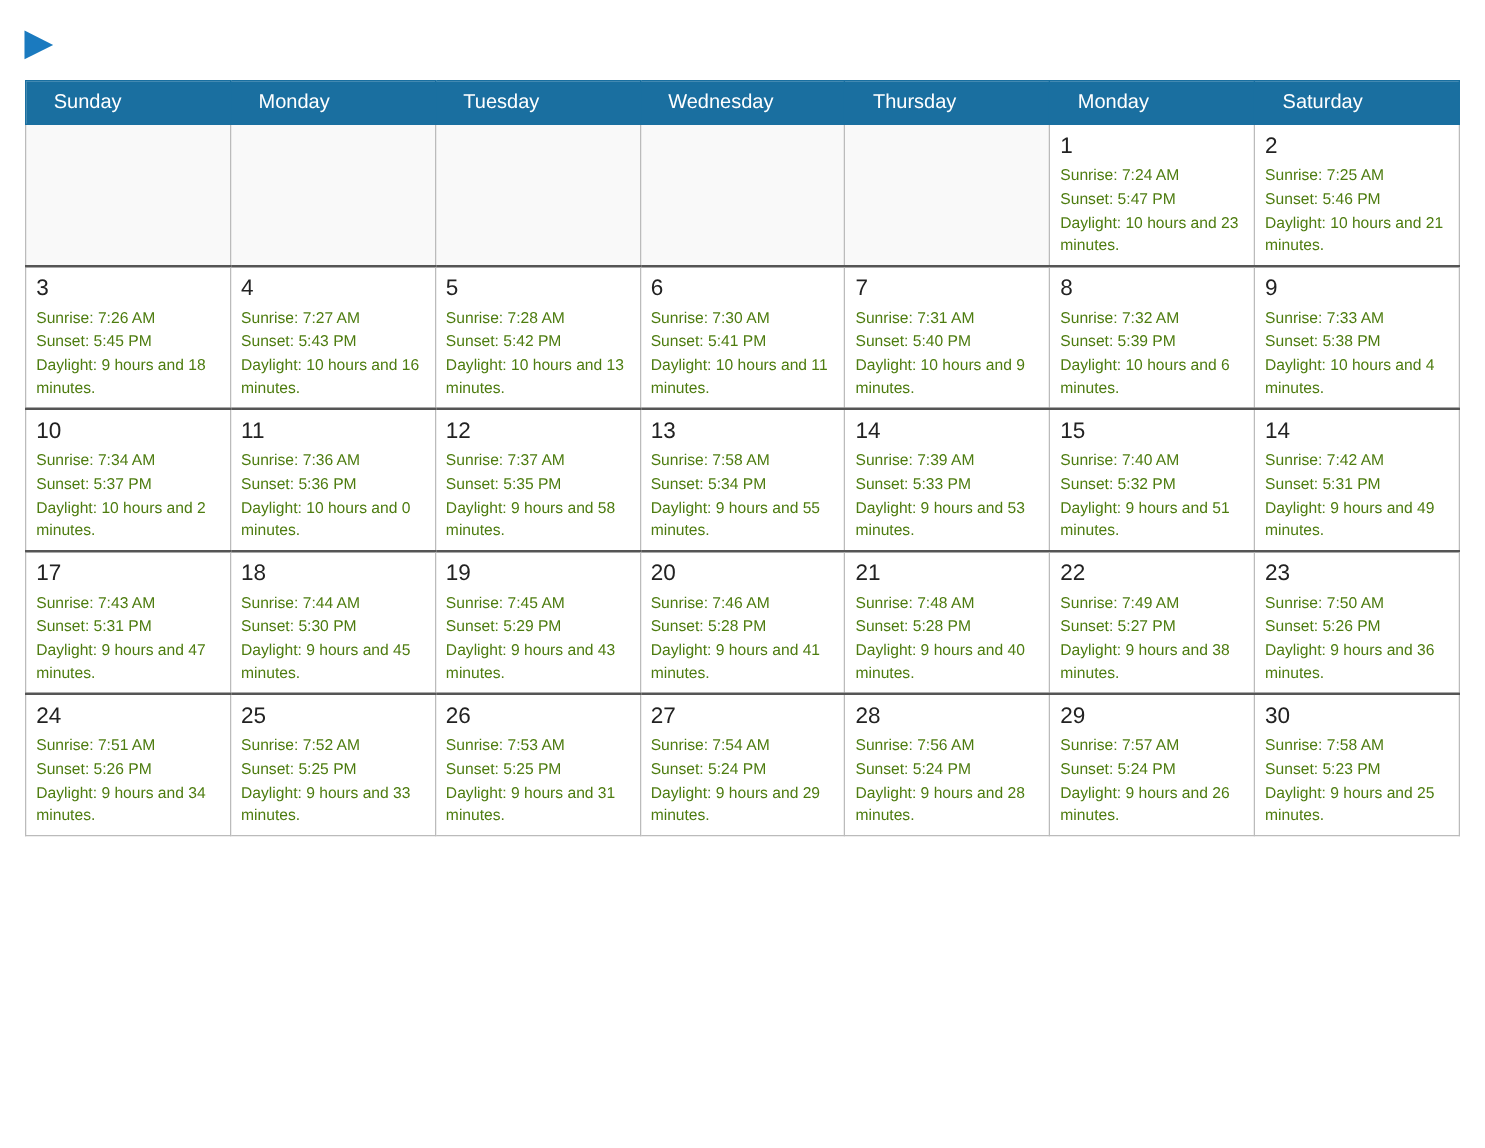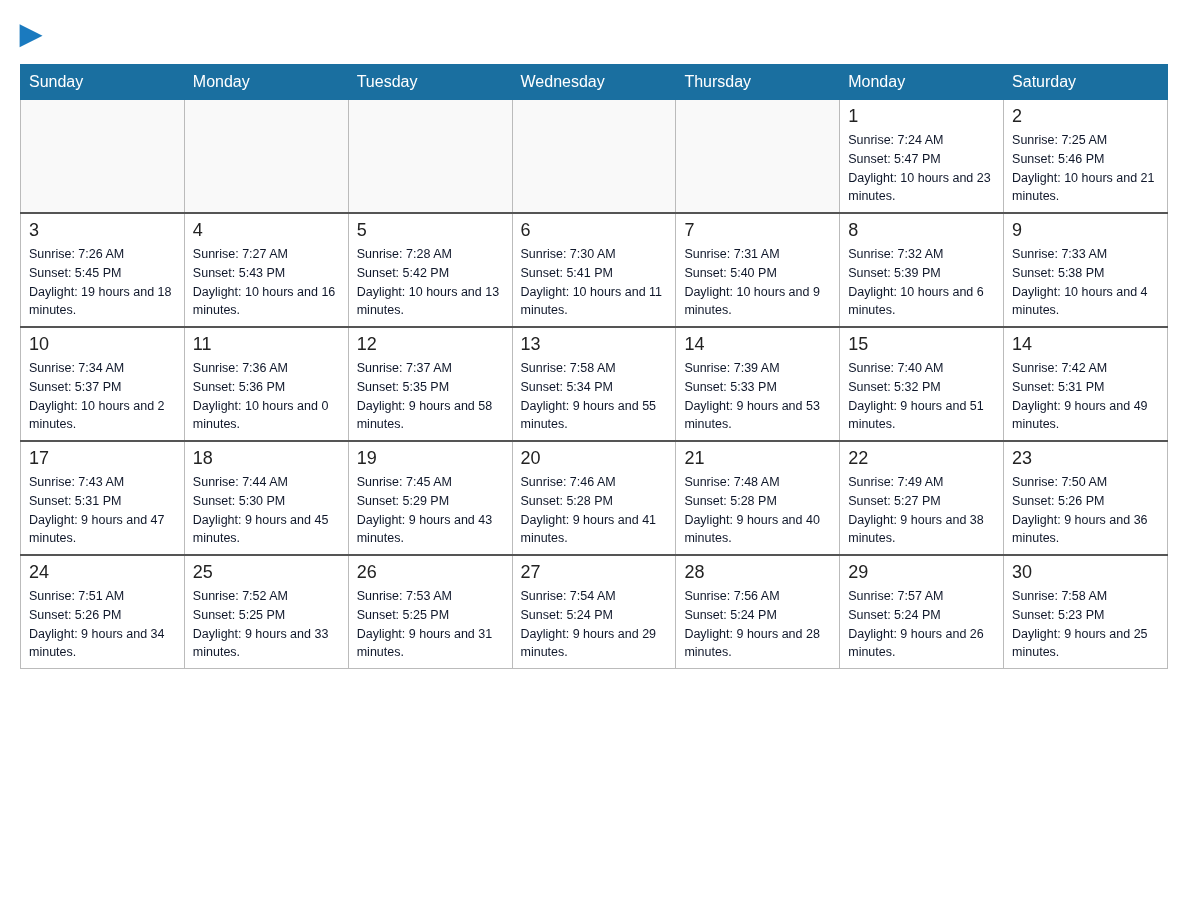--- a/index.html
+++ b/index.html
@@ -51,21 +51,21 @@
       color: #444;
       margin-top: 4px;
     }
     .calendar {
       width: 100%;
       border-collapse: collapse;
     }
     .calendar th {
       background-color: #1a6fa0;
       color: #fff;
-      padding: 8px 8px;
+      padding: 8px 22px;
       text-align: left;
       font-size: 16px;
       font-weight: normal;
       border: 1px solid #1a6fa0;
     }
     .calendar td {
       border: 1px solid #bbb;
       vertical-align: top;
       padding: 6px 8px;
       width: 14.28%;
@@ -73,21 +73,21 @@
     }
     .day-number {
       font-size: 18px;
       font-weight: normal;
       color: #222;
       display: block;
       margin-bottom: 4px;
     }
     .day-info {
       font-size: 12.5px;
-      color: #0f172a;
+      color: #4d7c0f;
       line-height: 1.5;
     }
     .empty-cell {
       background: #f9f9f9;
     }
     .week-row td {
       border-top: 2px solid #555;
     }
   </style>
 </head>
@@ -143,21 +143,21 @@
             <div>Daylight: 10 hours and 21 minutes.</div>
           </div>
         </td>
       </tr>
       <tr class="week-row">
         <td>
           <span class="day-number">3</span>
           <div class="day-info">
             <div>Sunrise: 7:26 AM</div>
             <div>Sunset: 5:45 PM</div>
-            <div>Daylight: 19 hours and 18 minutes.</div>
+            <div>Daylight: 9 hours and 18 minutes.</div>
           </div>
         </td>
         <td>
           <span class="day-number">4</span>
           <div class="day-info">
             <div>Sunrise: 7:27 AM</div>
             <div>Sunset: 5:43 PM</div>
             <div>Daylight: 10 hours and 16 minutes.</div>
           </div>
         </td>

